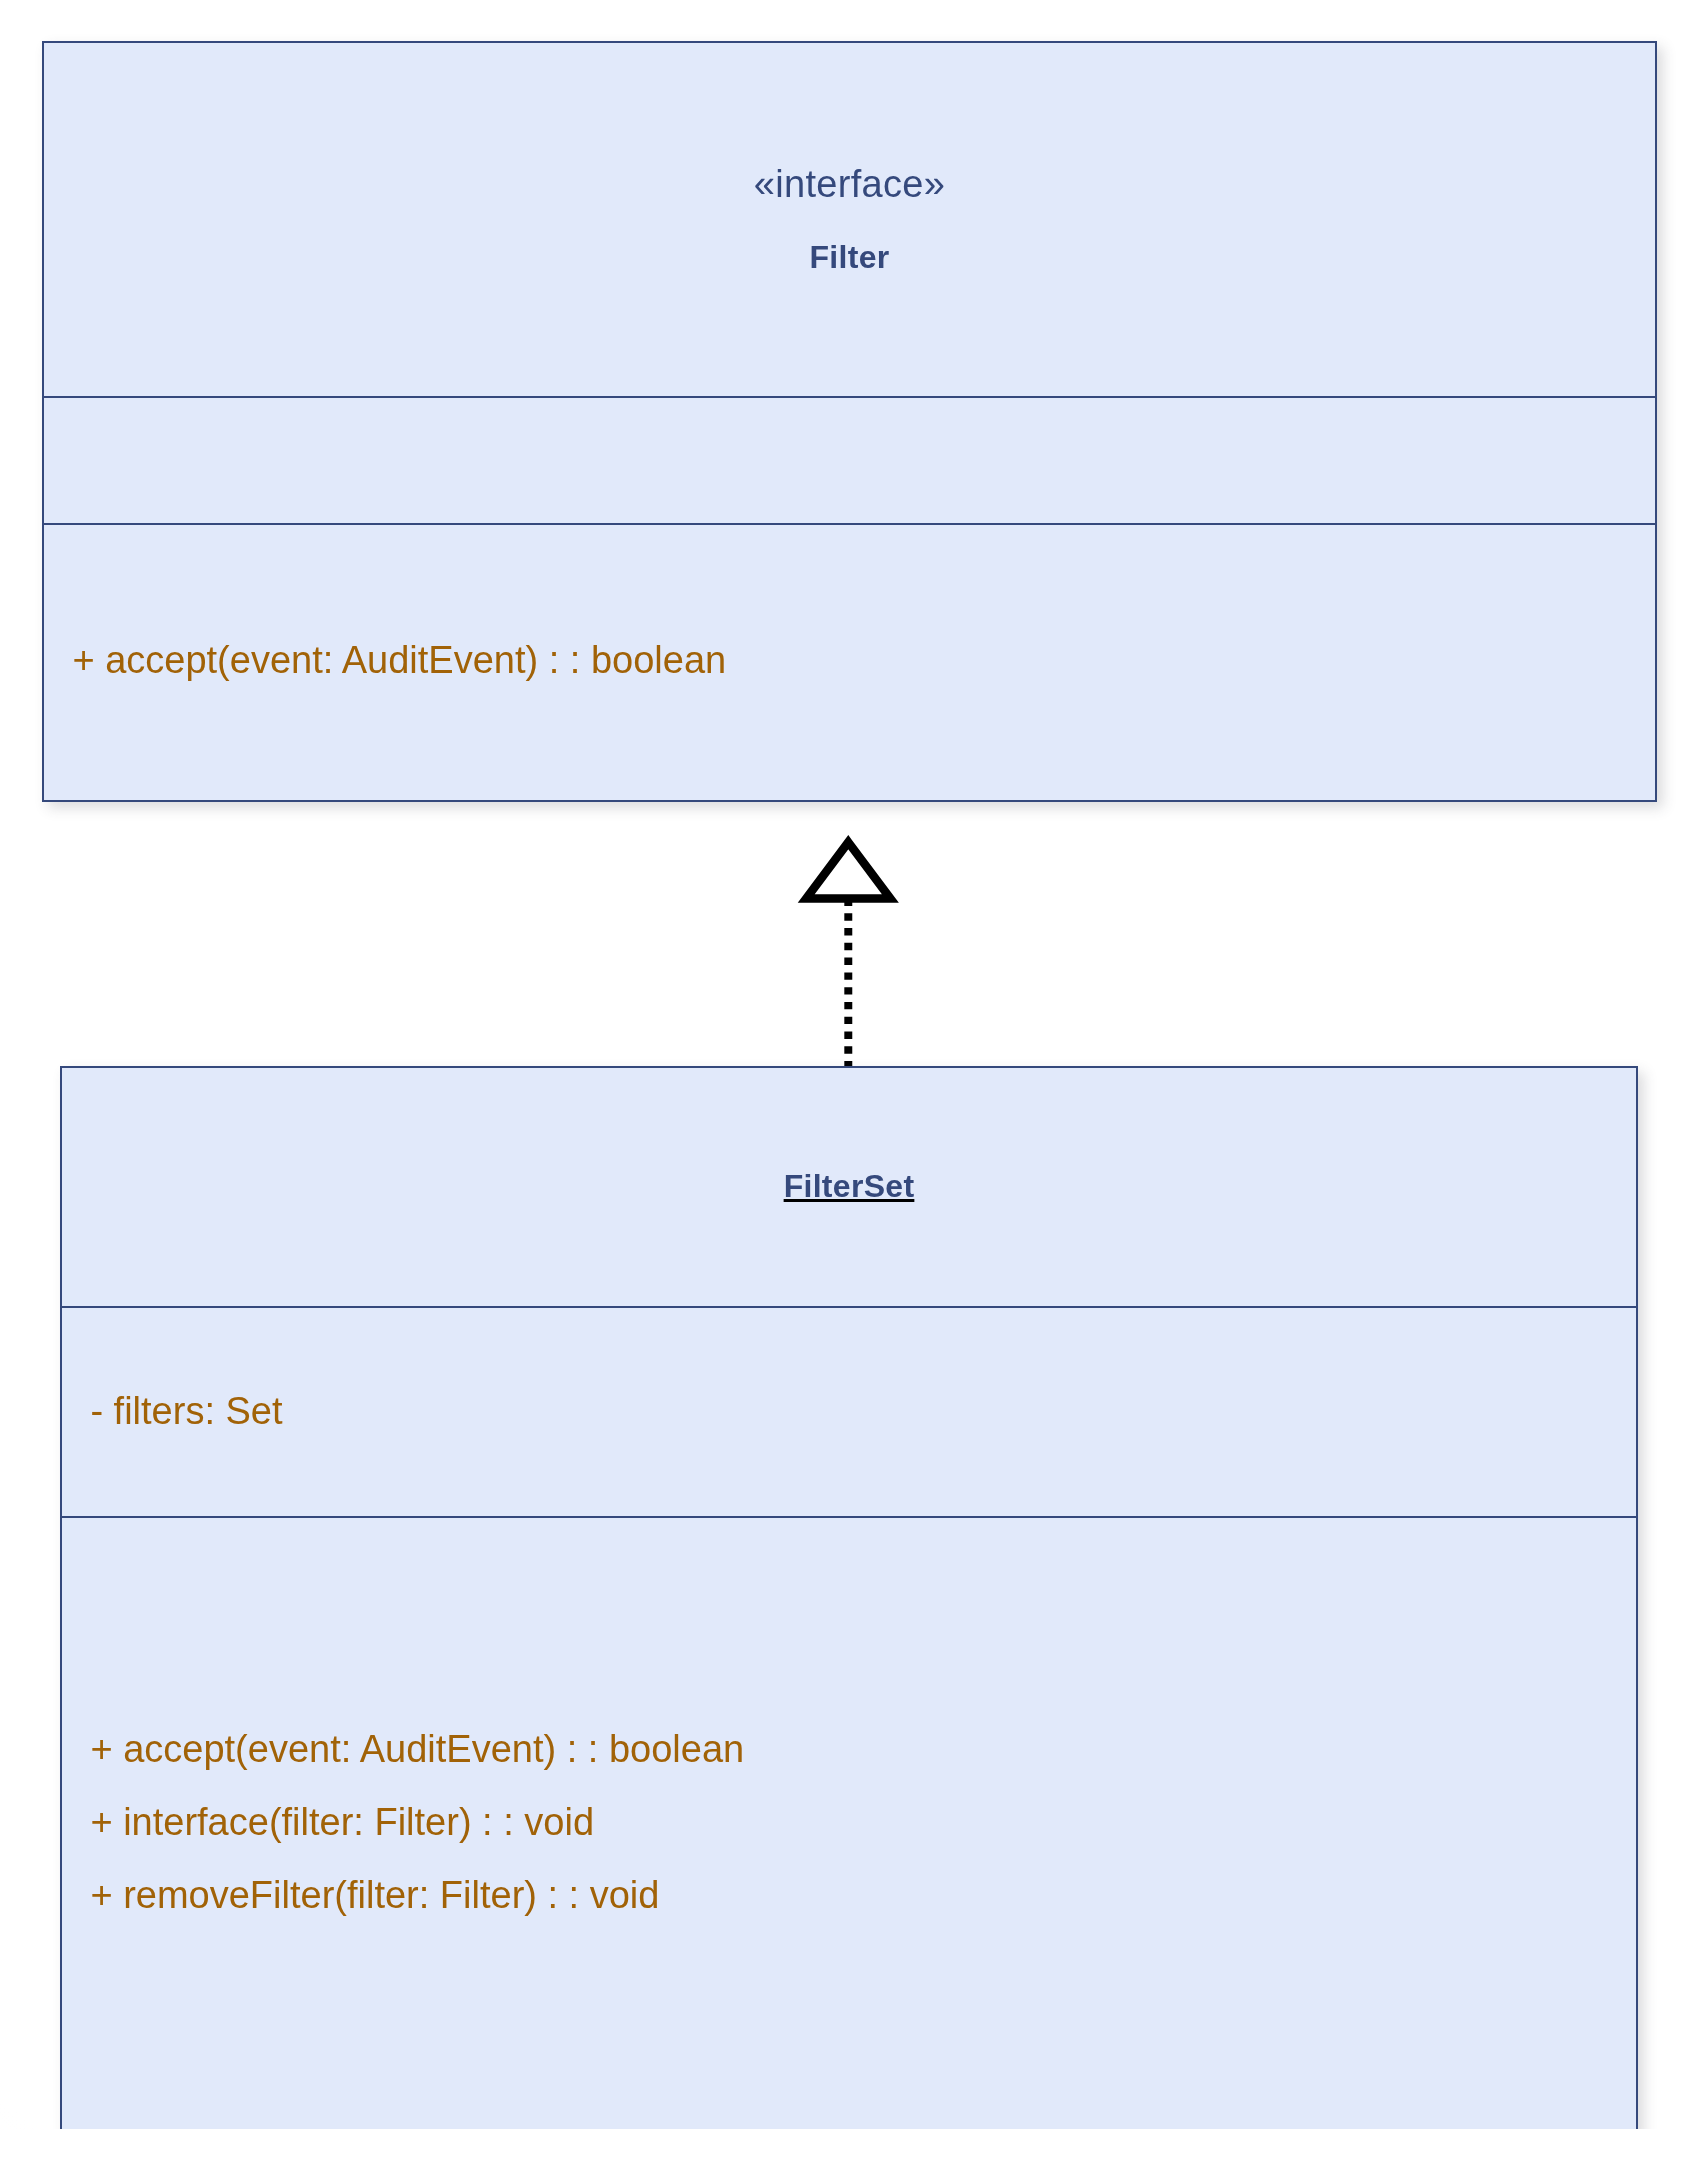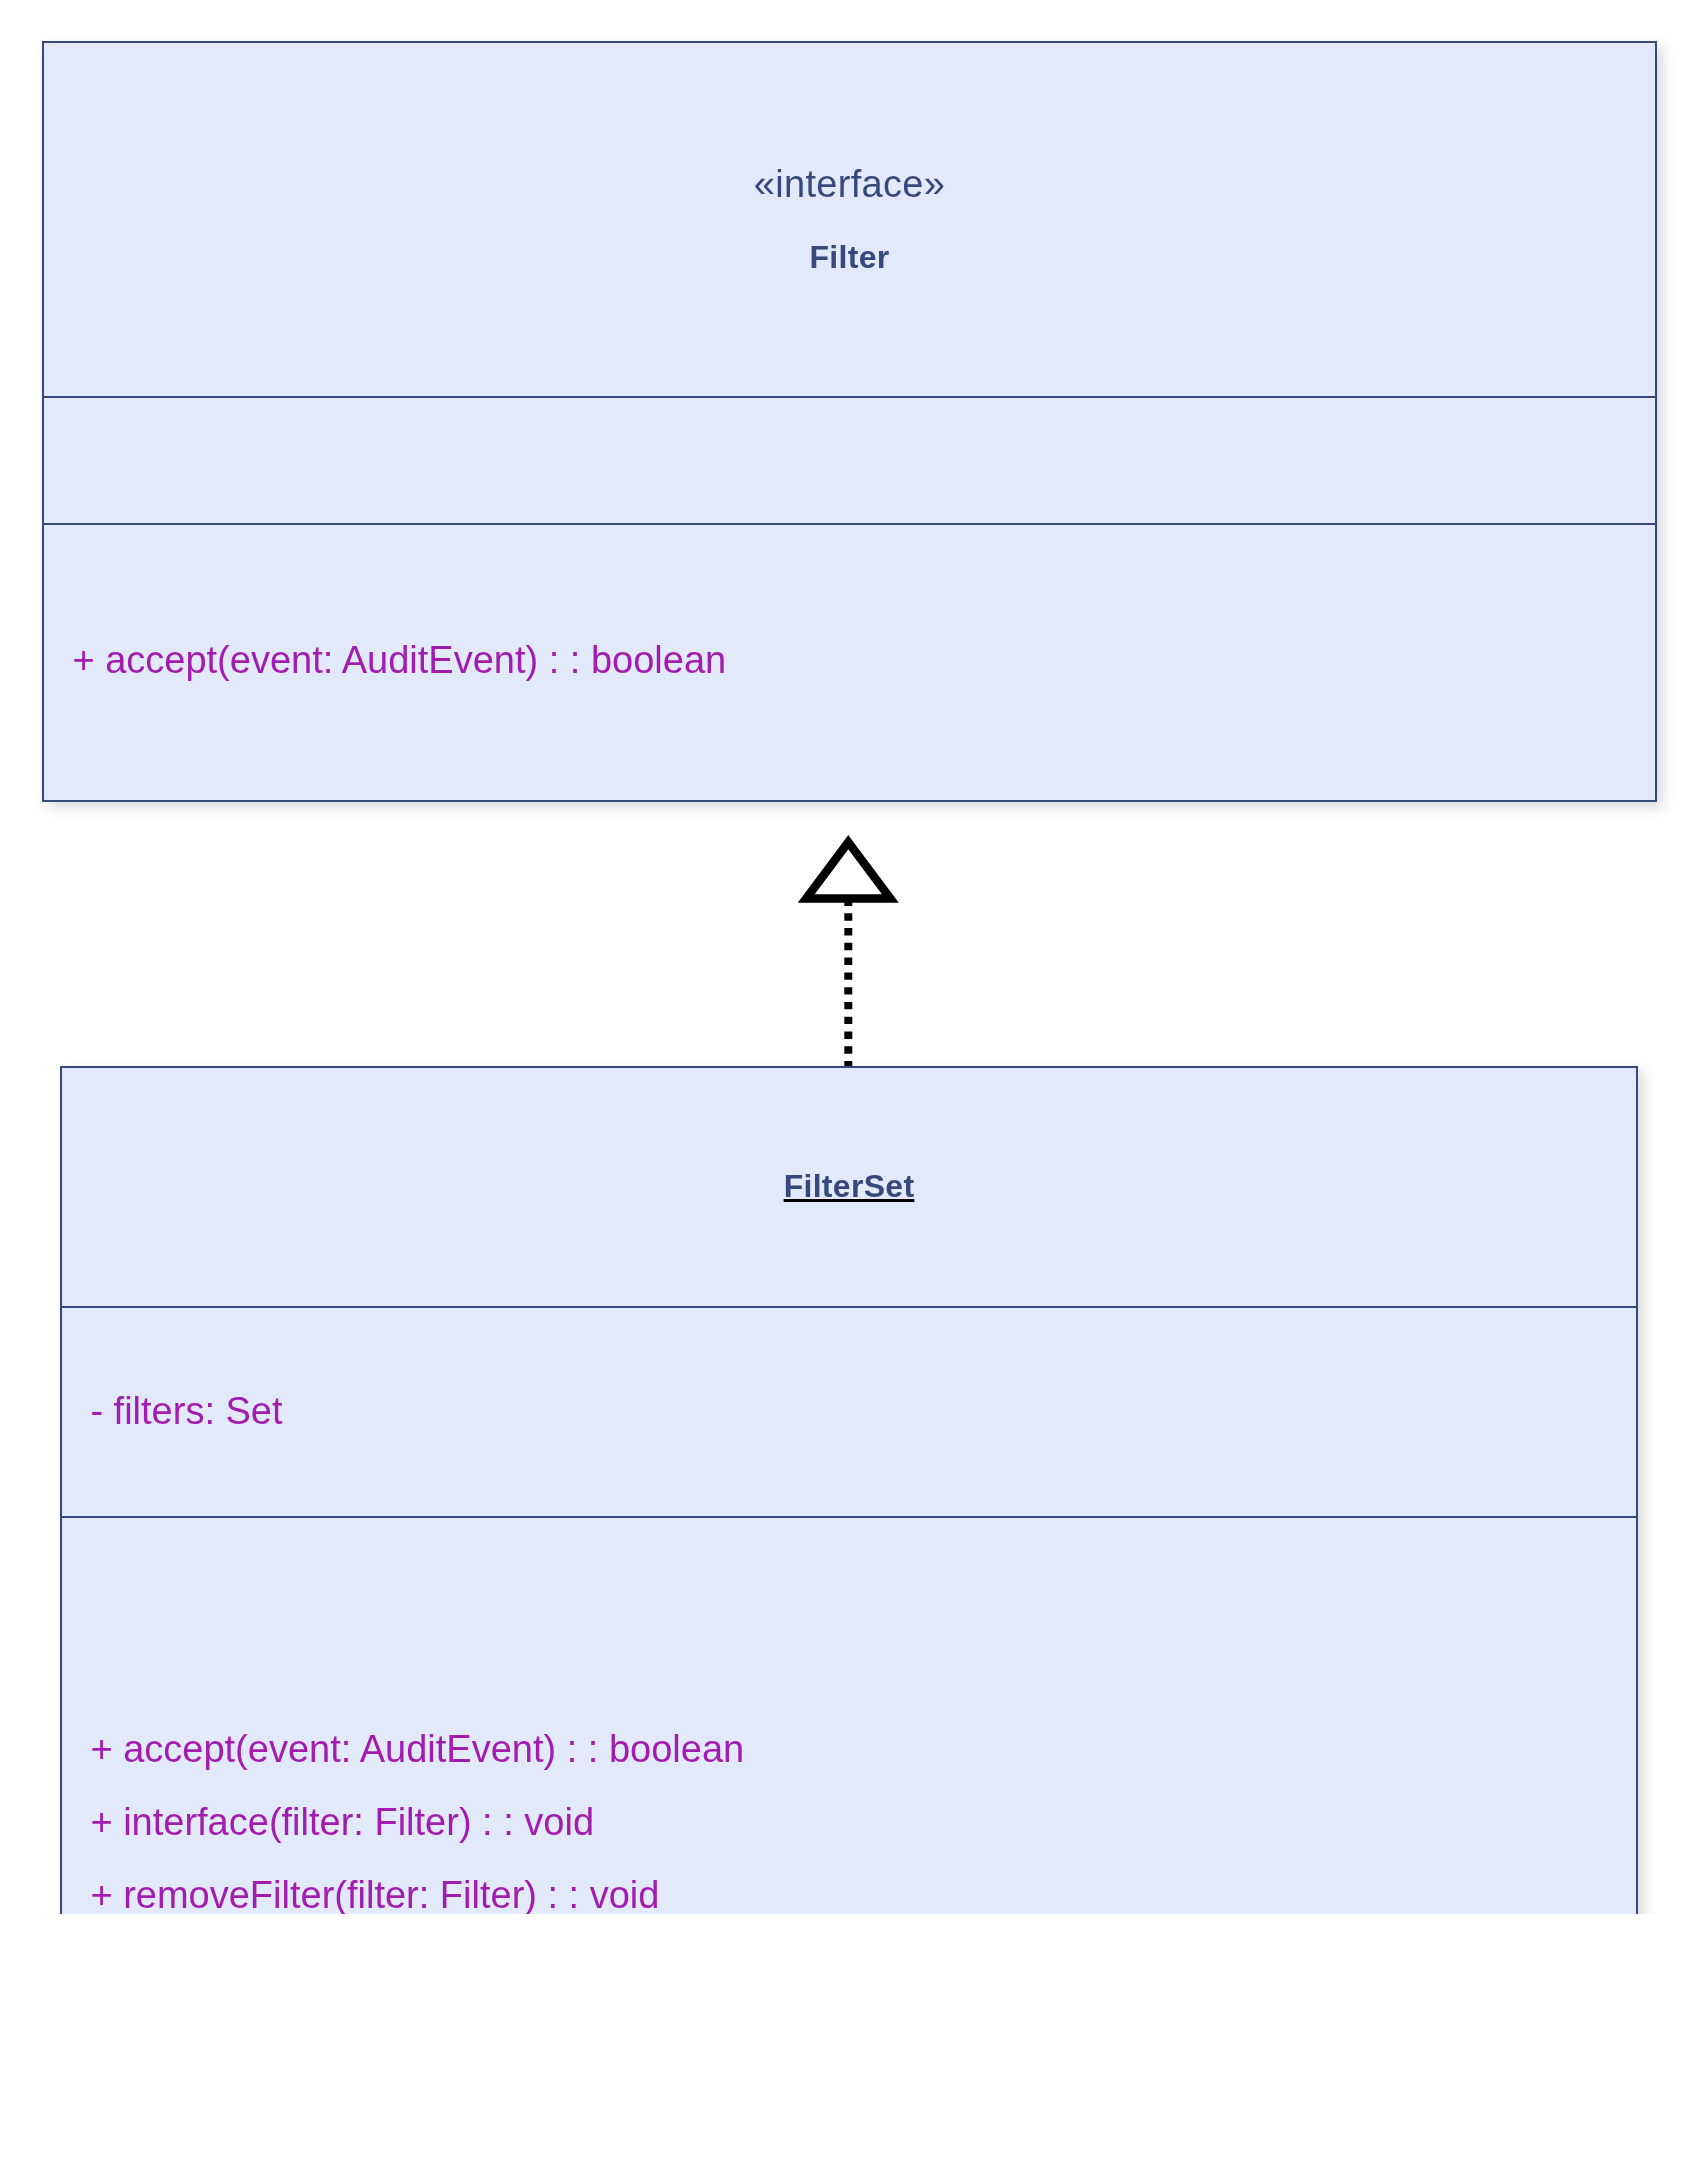--- a/index.html
+++ b/index.html
@@ -4,21 +4,21 @@
 <style>
   html, body {
     margin: 0;
     padding: 0;
     background: #ffffff;
   }
 
   #canvas {
     position: relative;
     width: 1701px;
-    height: 1914px;
+    height: 2129px;
     background: radial-gradient(ellipse 140% 120% at 52% 45%, #ffffff 0%, #ffffff 58%, #fbfbfb 78%, #f4f4f4 100%);
     overflow: hidden;
     font-family: "Liberation Sans", sans-serif;
     border-radius: 17px;
     -webkit-font-smoothing: antialiased;
   }
 
   
   .uml-class {
     position: absolute;
@@ -68,21 +68,21 @@
   
   .cmp-members {
     display: flex;
     flex-direction: column;
     justify-content: center;
     padding-left: 28.4px;
     padding-right: 17px;
   }
 
   .member-line {
-    color: #a21caf;
+    color: #a16207;
     font-size: 38px;
     font-weight: 400;
     line-height: 1.26;
     white-space: nowrap;
     text-align: left;
   }
 
   .cmp-empty {
     min-height: 0;
   }

